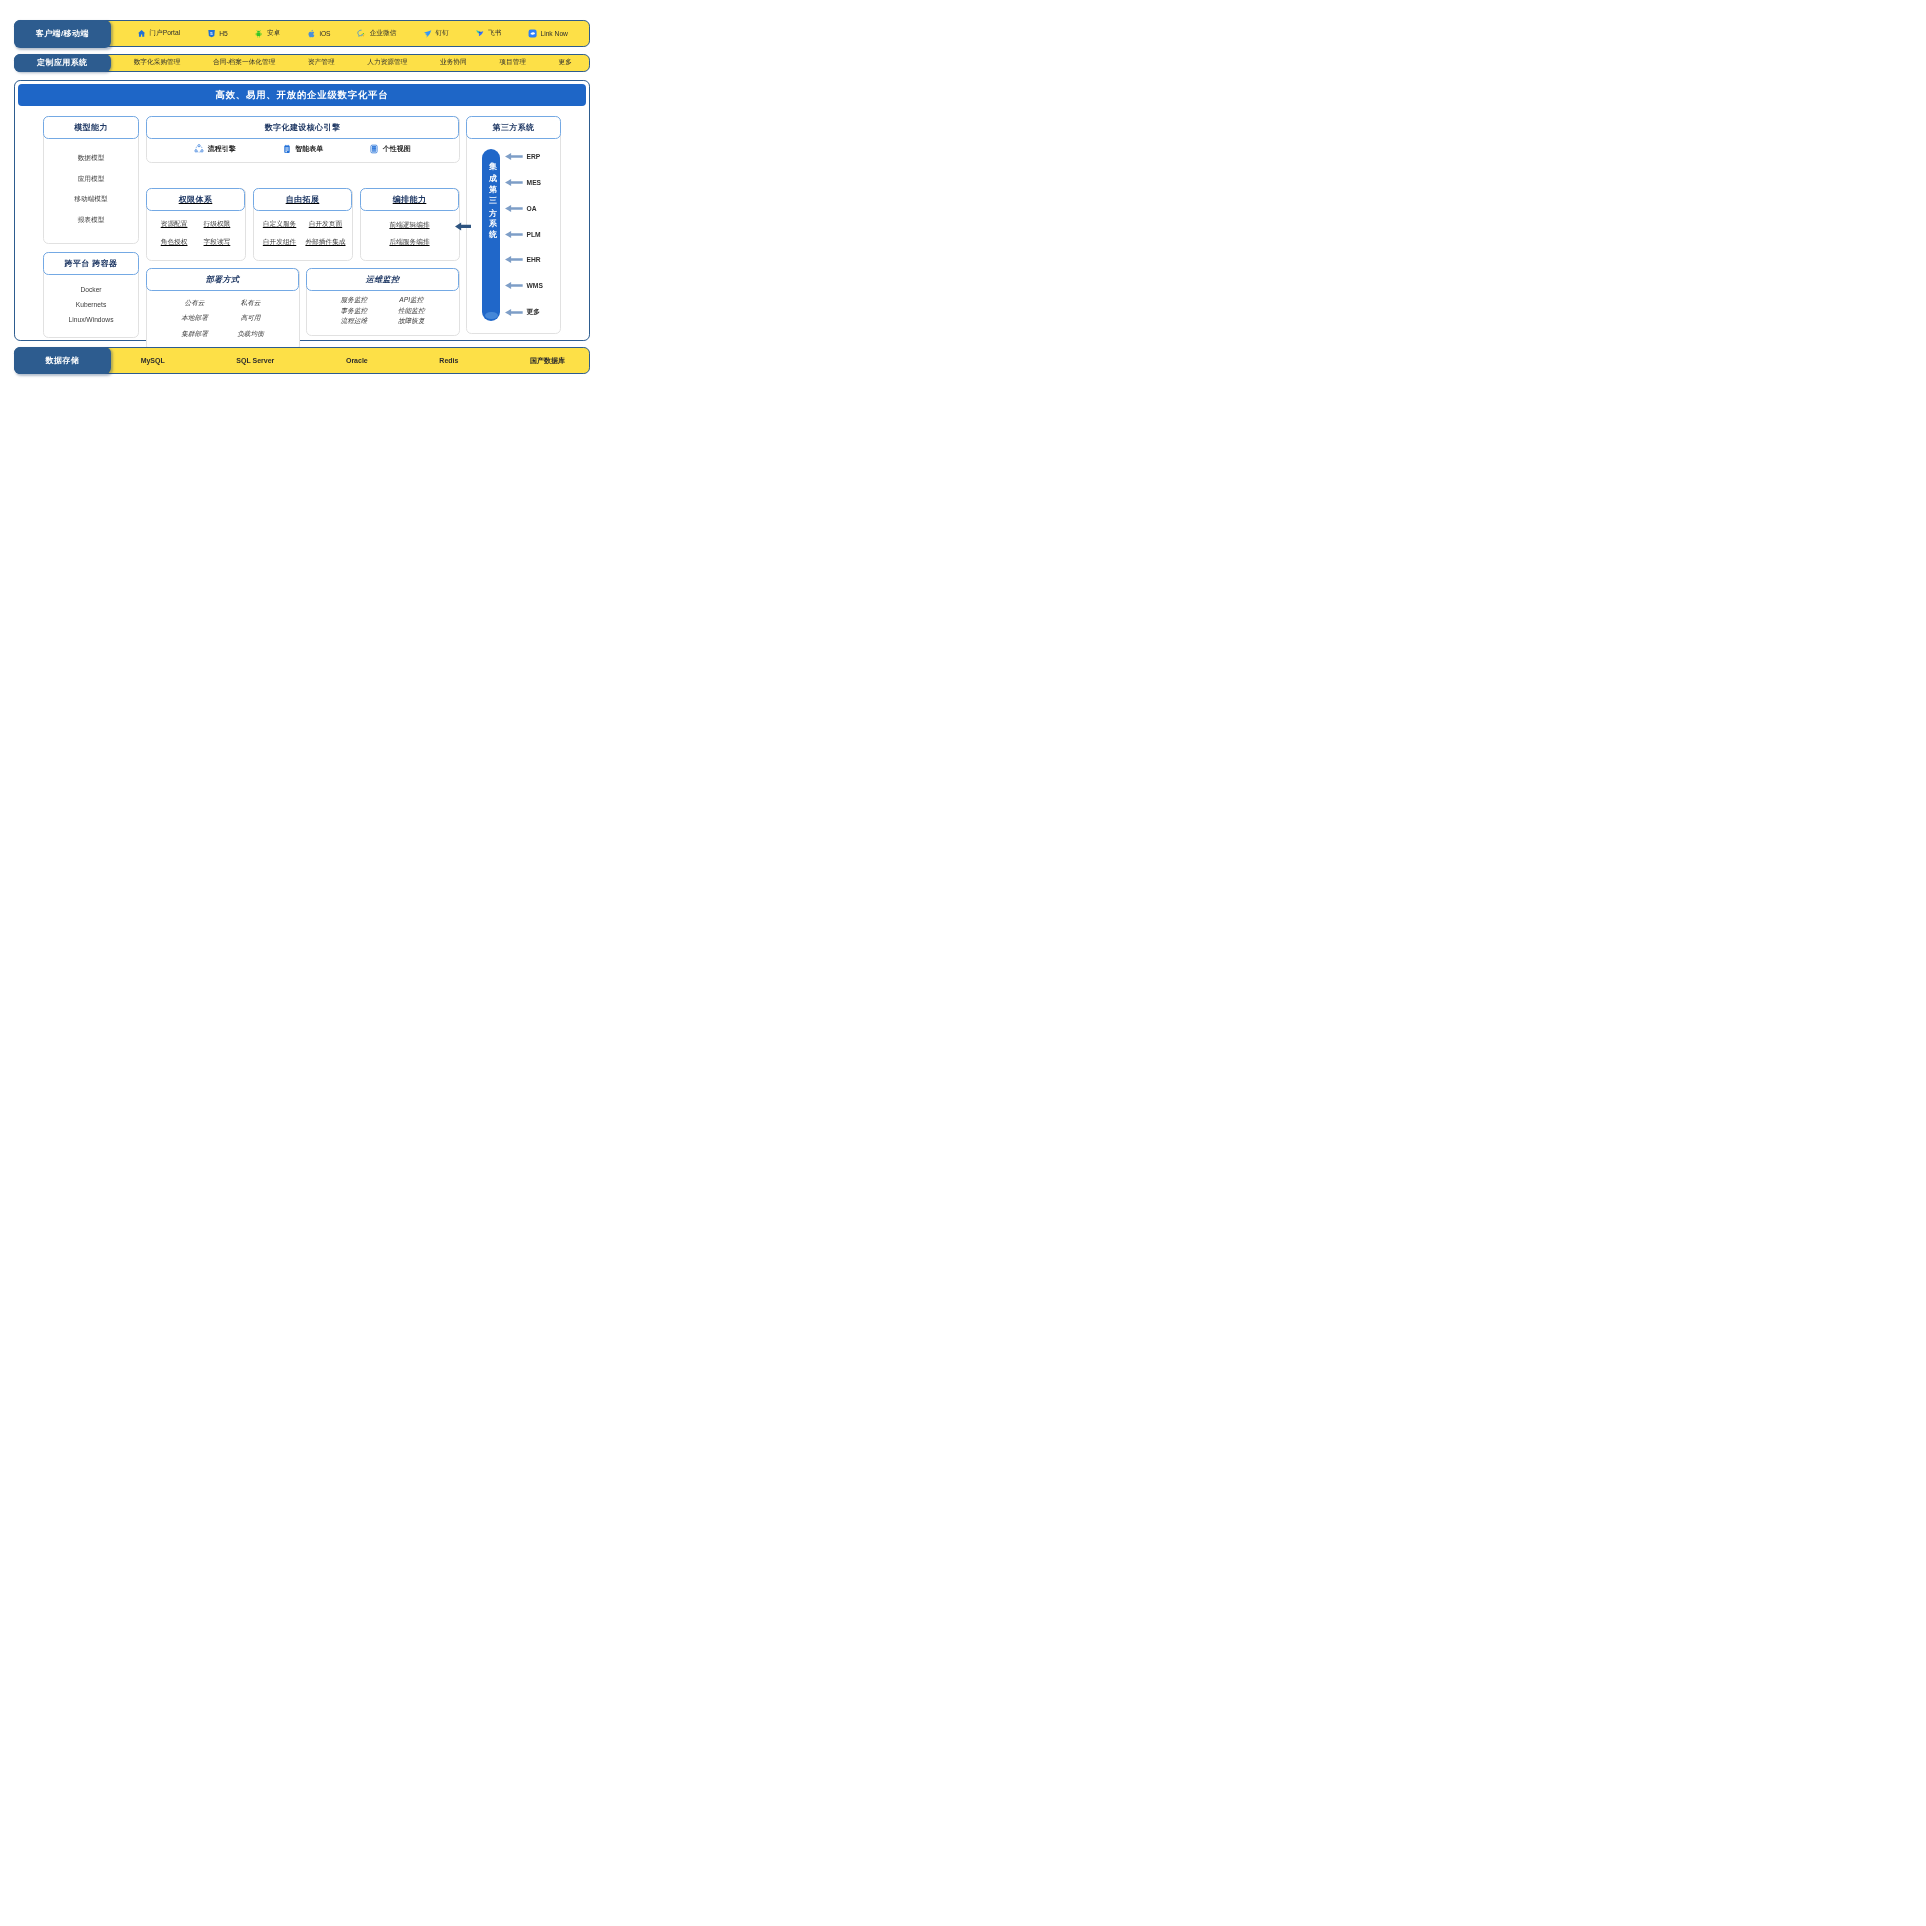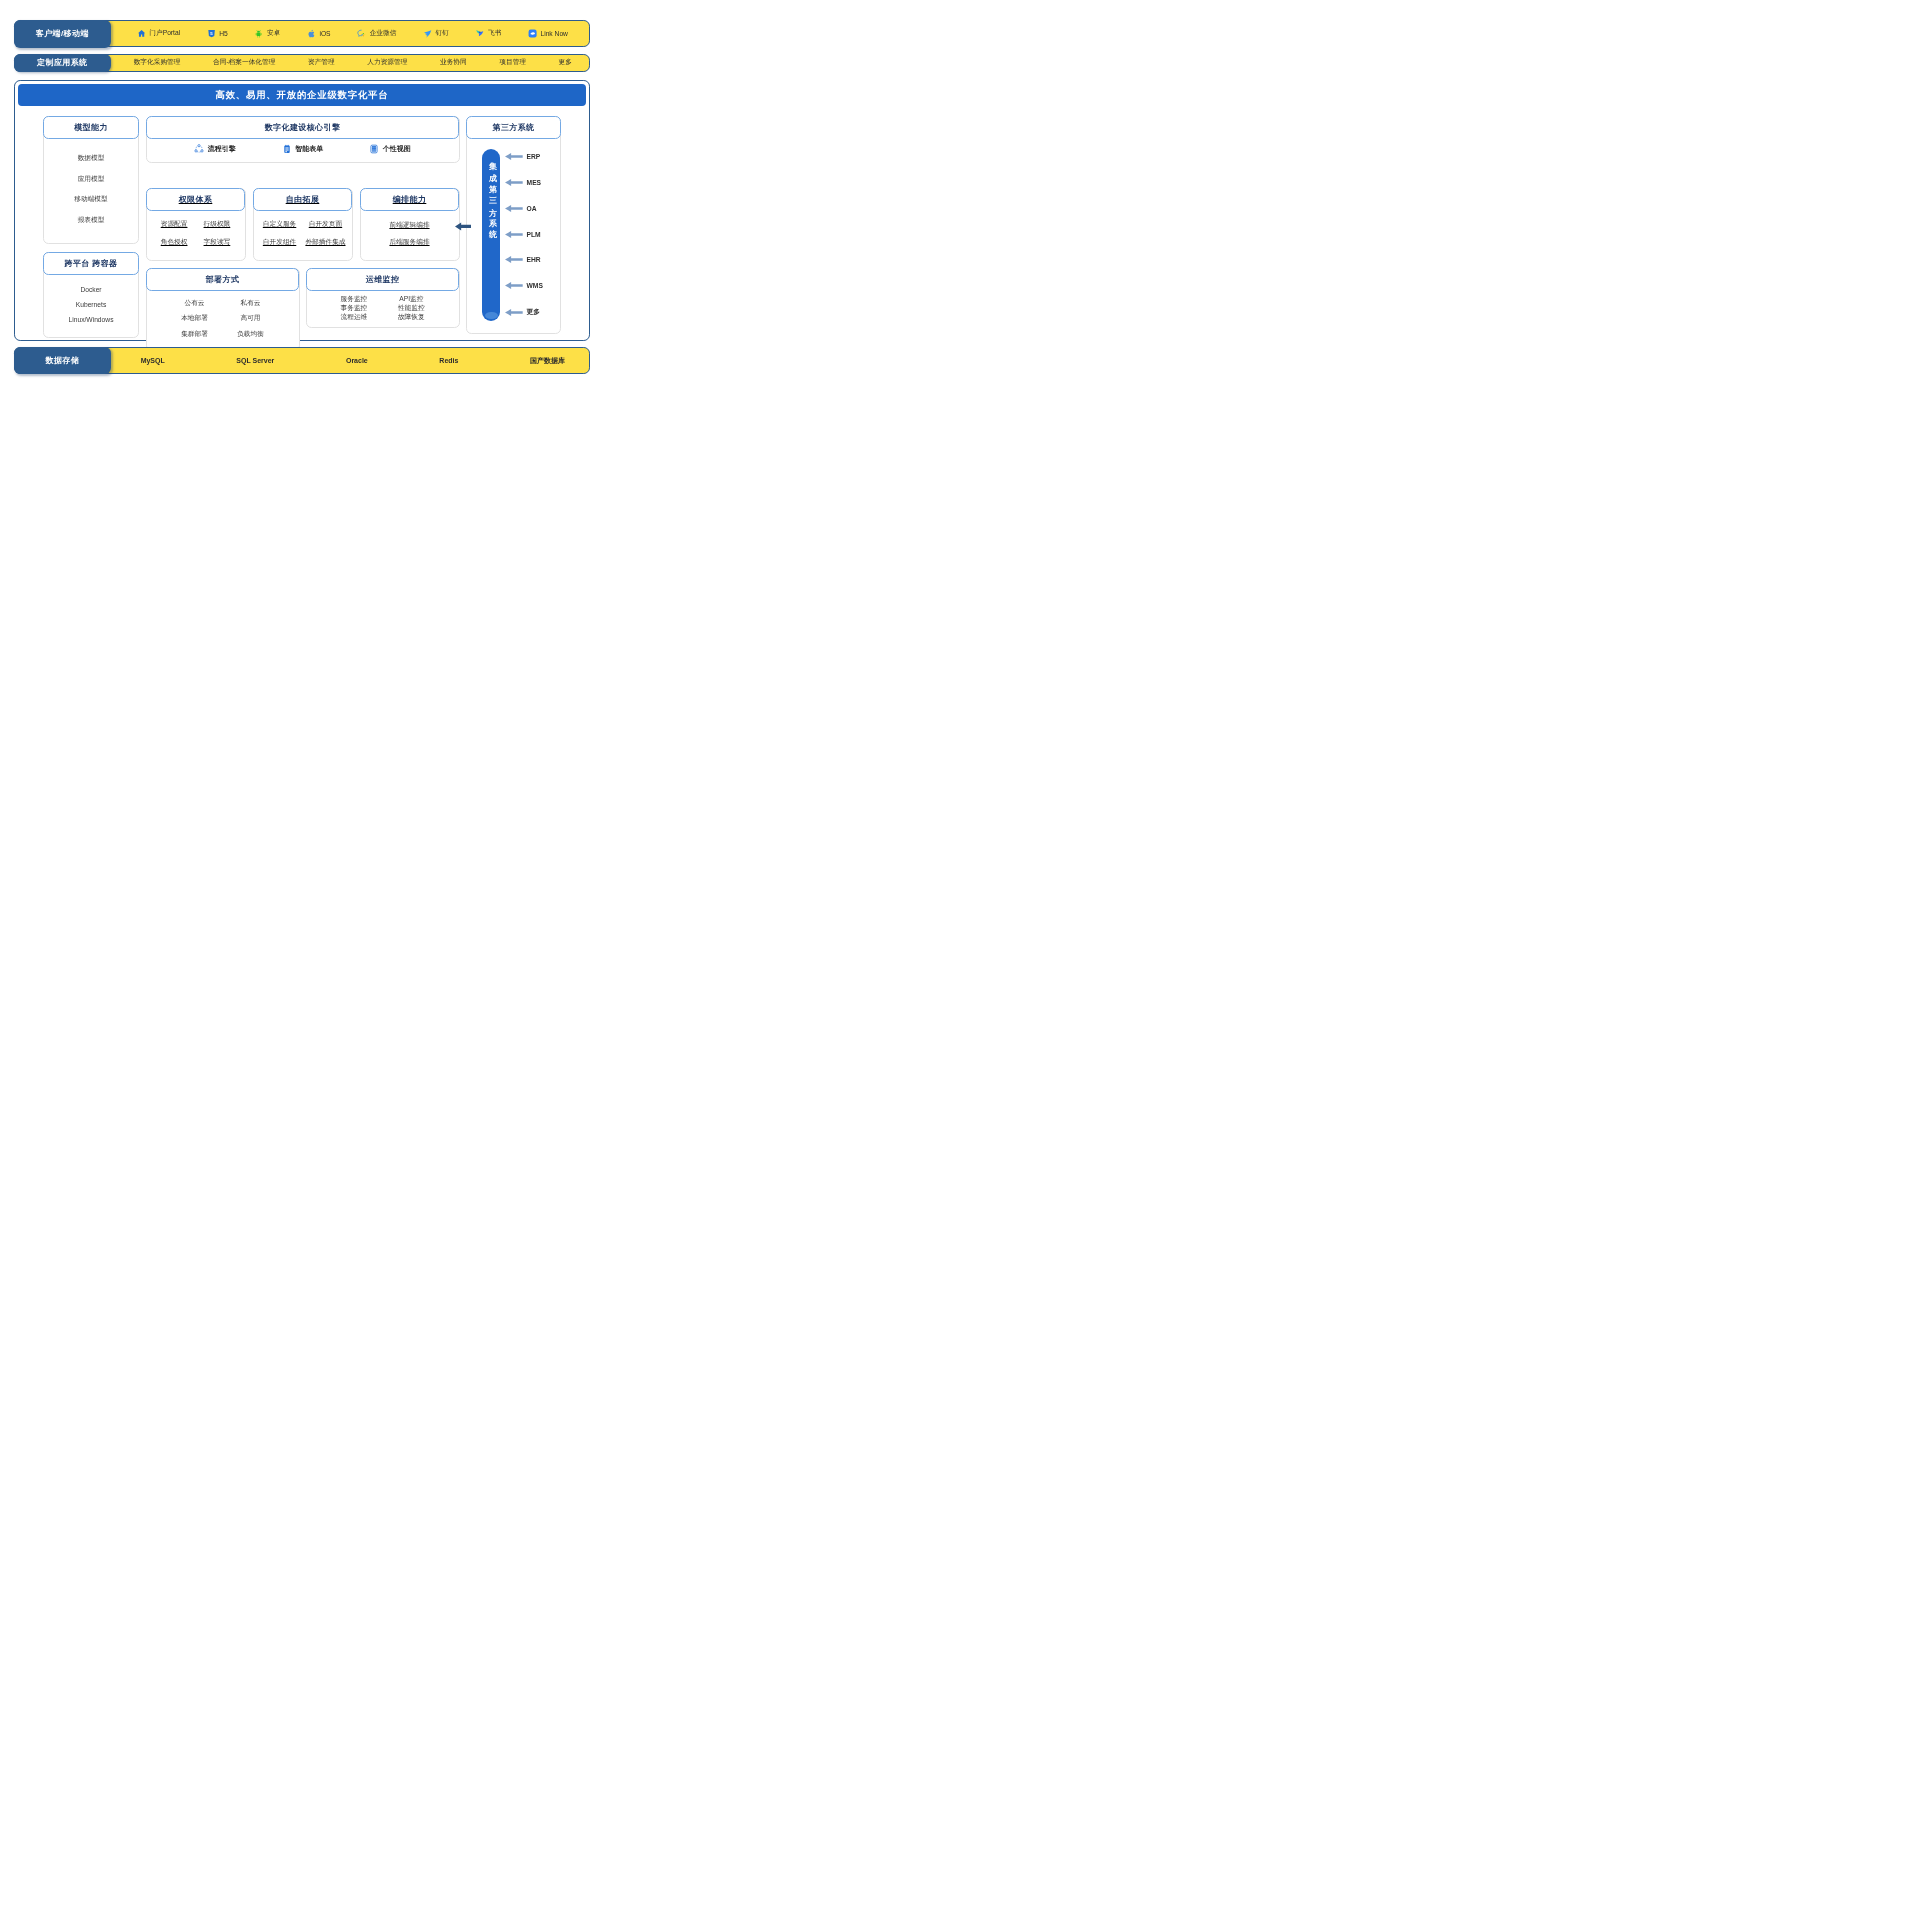--- a/index.html
+++ b/index.html
@@ -44,23 +44,23 @@
   .panel-header{margin:-0.8px -0.8px 0;height:23px;flex:none;border:1.2px solid var(--hdr);border-radius:5.4px;
         background:#fff;display:flex;align-items:center;justify-content:center;
         font-size:8px;font-weight:700;color:var(--ink);letter-spacing:0.4px;}
   .panel-body{flex:1;}
 
   .box-model{height:128px;text-align:right;}
   .box-cross{margin-top:8px;height:86px;}
   .box-engine{height:47px;}
   .mid-row{display:flex;gap:7px;margin-top:25px;text-decoration:underline;}
   .mid-row .panel{flex:1;height:73px;}
-  .bottom-row{display:flex;gap:6.2px;margin-top:7px;}
+  .bottom-row{display:flex;gap:6.2px;margin-top:7px;font-style:italic;}
   .box-deploy{width:154px;flex:none;height:83px;}
-  .box-ops{flex:1;height:60px;}
+  .box-ops{flex:1;height:68px;}
   .box-third{height:218px;}
 
   .list-v{height:100%;display:flex;flex-direction:column;justify-content:space-evenly;align-items:center;padding:3.1px 0 5.4px;}
   .list-v .item{font-size:6.7px;font-weight:500;color:var(--txt);}
   .grid2{height:100%;display:grid;grid-template-columns:1fr 1fr;place-items:center;padding:4.6px 6.2px 7.7px;}
   .grid2 .item{font-size:6.7px;font-weight:500;color:var(--txt);white-space:nowrap;}
 
   .engine-body{height:100%;display:flex;align-items:center;justify-content:center;gap:46px;padding-bottom:1.5px;}
   .feature{display:flex;align-items:center;gap:3.5px;font-size:7px;font-weight:600;color:#2a2a2a;}
 

